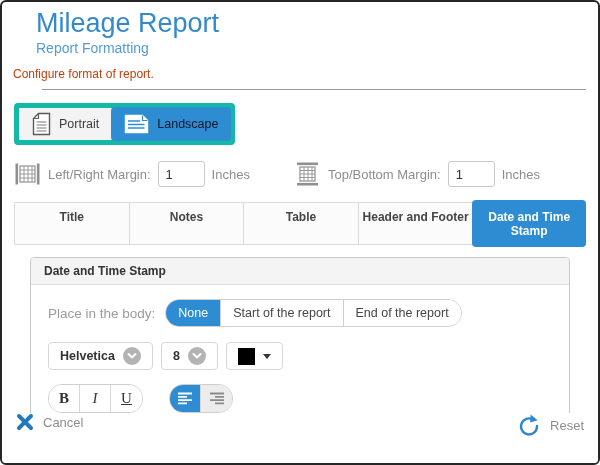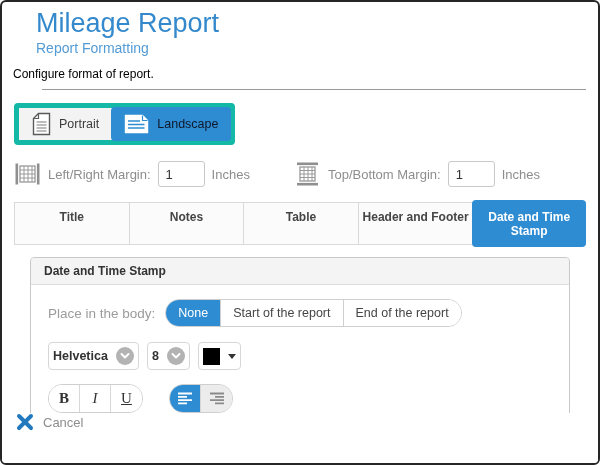--- a/index.html
+++ b/index.html
@@ -6,21 +6,21 @@
   *{box-sizing:border-box;}
   .window{
     width:600px;height:465px;position:relative;overflow:hidden;
     border:2px solid #262626;border-radius:6px;background:#fff;
     font-family:"Liberation Sans",sans-serif;
   }
   
   .hdr{margin:6px 0 0 34px;}
   .title{font-size:27px;font-weight:300;color:#3489cc;line-height:1.15;}
   .subtitle{font-size:14px;color:#539bd5;margin-top:1px;}
-  .desc{font-size:12px;color:#000000;margin:11px 0 0 11px;}
+  .desc{font-size:12px;color:#c2410c;margin:11px 0 0 11px;}
   .rule{border-top:1px solid #9a9a9a;margin:8px 12px 0 40px;}
   
   .orient{display:inline-flex;margin:13px 0 0 12px;border:5px solid #14b8a6;
     background:#f3f3f3;border-radius:4px;align-items:stretch;}
   .seg{display:flex;align-items:center;gap:8px;padding:0 13px;height:32px;
     font-size:12.5px;color:#3c3c3c;cursor:pointer;}
   .seg.active{background:#2e8cd2;color:#0f172a;border-radius:4px;margin:-1px;height:34px;}
   
   .margins{display:flex;align-items:center;margin:16px 4px 0 12px;font-size:13px;color:#8d8d8d;}
   .mgroup{display:flex;align-items:center;gap:7px;}
@@ -40,21 +40,21 @@
     font-size:12px;font-weight:bold;color:#333;border-radius:4px 4px 0 0;}
   .panel-bd{padding:14px 17px 15px;background:#fff;border-radius:0 0 4px 4px;}
   .place{display:flex;align-items:center;gap:10px;font-size:13.5px;color:#9b9b9b;}
   .btn-group{display:inline-flex;border:1px solid #cfcfcf;border-radius:14px;
     overflow:hidden;background:#fff;}
   .bg-btn{padding:6px 12px;font-size:12.5px;color:#454545;background:#fff;
     border:none;border-right:1px solid #cfcfcf;font-family:inherit;cursor:pointer;}
   .bg-btn:last-child{border-right:none;}
   .bg-btn.active{background:#2e8cd2;color:#fff;}
   .fontrow{margin-top:15px;display:flex;gap:8px;align-items:center;}
-  .dd{display:inline-flex;align-items:center;gap:8px;height:28px;padding:0 4px;
+  .dd{display:inline-flex;align-items:center;gap:8px;height:28px;padding:0 11px;
     border:1px solid #d7d7d7;border-radius:4px;background:#fff;font-size:12.5px;
     color:#333;font-weight:bold;cursor:pointer;}
   .circ{width:18px;height:18px;border-radius:50%;background:#b3b3b3;
     display:flex;align-items:center;justify-content:center;flex:none;}
   .swatch{width:17px;height:17px;display:inline-block;background:#000;}
   .caret{width:0;height:0;border-left:4px solid transparent;
     border-right:4px solid transparent;border-top:5px solid #333;}
   .stylerow{margin-top:14px;display:flex;gap:26px;}
   .biu-btn{width:31px;height:27px;display:flex;align-items:center;justify-content:center;
     background:#fff;border:none;border-right:1px solid #d7d7d7;cursor:pointer;
@@ -247,16 +247,25 @@
         <svg width="18" height="18" viewBox="0 0 18 18">
           <g stroke="#2379bd" stroke-width="4" stroke-linecap="round">
             <line x1="3" y1="3" x2="15" y2="15"></line>
               <line x1="15" y1="3" x2="3" y2="15"></line>
           </g>
         </svg>
       </span>
       <span>Cancel</span>
     </div>
     <div class="f-right">
+      <div class="f-btn">
+        <span style="display:flex;">
+          <svg width="24" height="24" viewBox="0 0 24 24">
+            <path d="M16.2 6.6 A 8 8 0 1 0 20 13" fill="none" stroke="#2e86cd" stroke-width="2.4" stroke-linecap="round"></path>
+            <polygon points="13.6,1.6 20.6,7.2 13.2,9.6" fill="#2e86cd"></polygon>
+          </svg>
+        </span>
+        <span>Reset</span>
+      </div>
     </div>
   </div>
 
 </div>
 
 </body></html>

